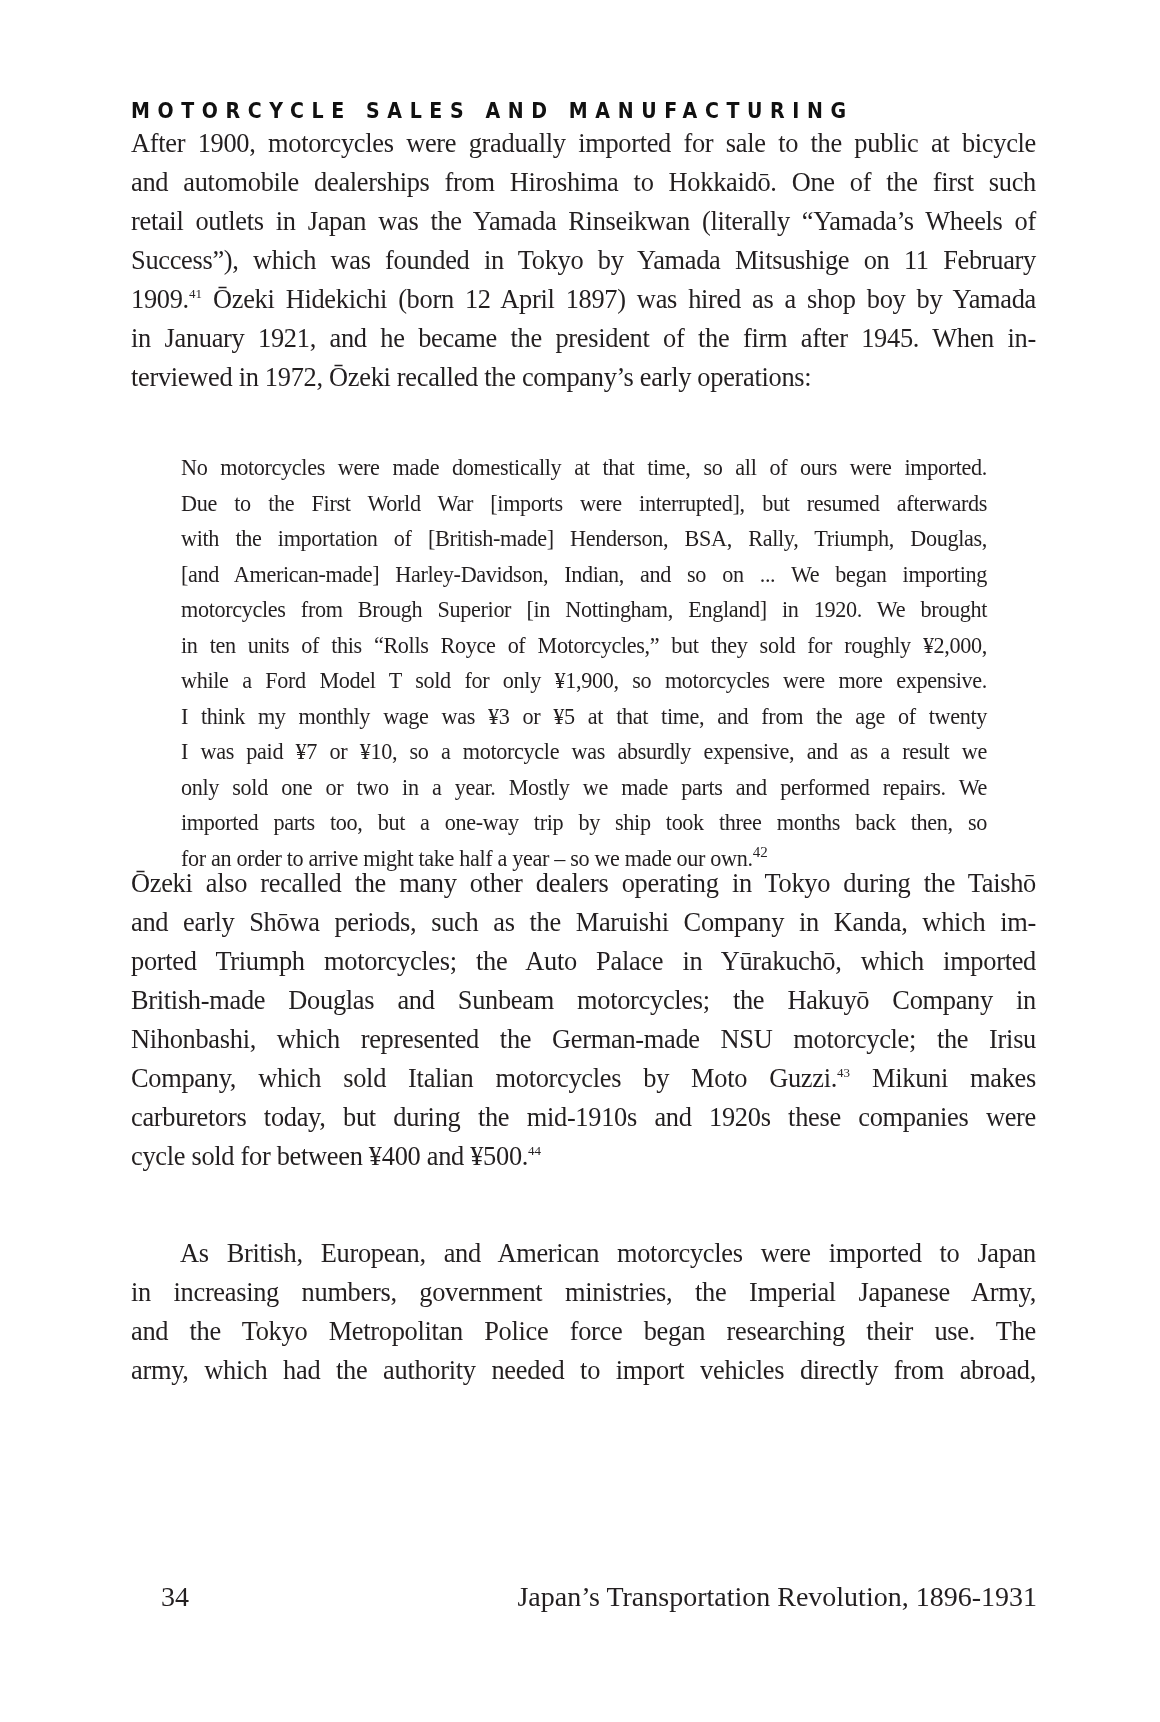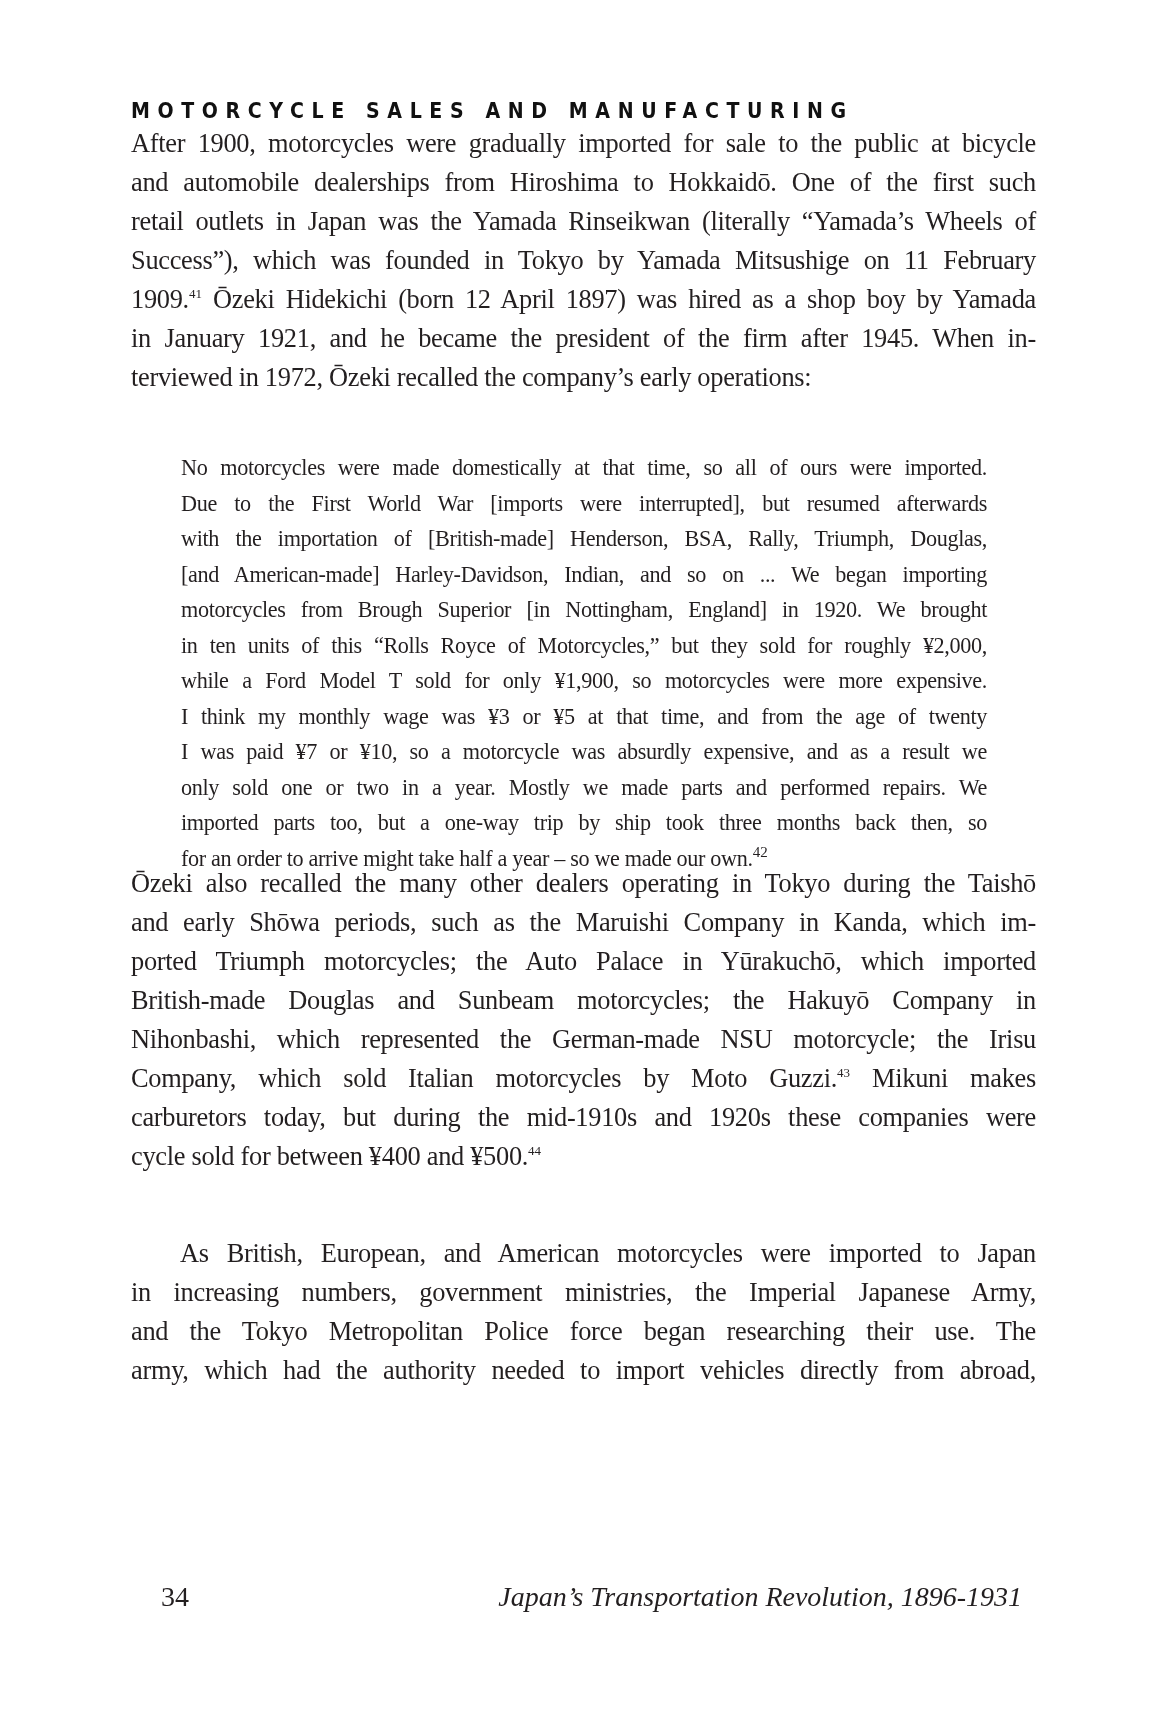--- a/index.html
+++ b/index.html
@@ -86,23 +86,22 @@
       font-size: 28px;
       height: 30px;
     }
     .page-number {
       position: absolute;
       left: 0;
       top: 0;
     }
     .running-title {
       position: absolute;
-      right: 15px;
+      right: 0;
       top: 0;
-      font-style: italic;
       white-space: nowrap;
     }
   </style>
 </head>
 <body>
 
 <div class="page">
 
   <div class="heading">MOTORCYCLE SALES AND MANUFACTURING</div>
 

